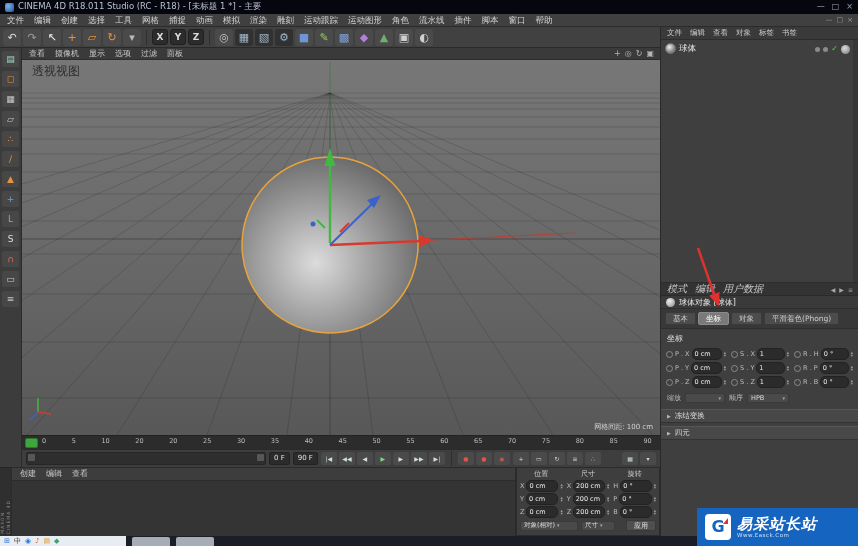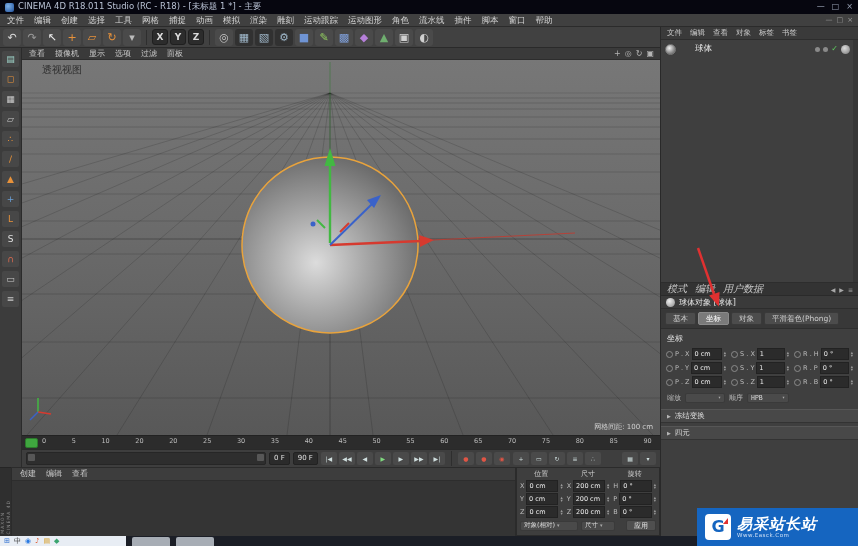--- a/index.html
+++ b/index.html
@@ -40,21 +40,21 @@
 
   
   .vp-menubar{left:22px;top:48px;width:638px;height:12px;background:#3a3a3a;border-bottom:1px solid #2d2d2d;
               display:flex;align-items:center;box-sizing:border-box;padding:0 2px;}
   .vp-menu{font-size:8px;color:#c9c9c9;padding:0 5px;line-height:12px;white-space:nowrap;}
   .vp-corner{margin-left:auto;display:flex;gap:4px;padding-right:4px;}
   .vp-corner span{font-size:8px;color:#b5b5b5;line-height:12px;}
 
   
   .viewport{left:22px;top:60px;width:638px;height:375px;background:linear-gradient(180deg,#777777 0%,#6b6b6b 45%,#585858 100%);overflow:hidden;}
-  .vp-label{position:absolute;left:20px;top:3px;font-size:10px;color:#2e2e2e;}
+  .vp-label{position:absolute;left:10px;top:3px;font-size:12px;color:#2e2e2e;}
   .grid-info{position:absolute;right:7px;bottom:3px;font-size:7px;color:#d2d2d2;}
 
   
   .ruler{left:22px;top:435px;width:638px;height:14px;background:#2c2c2c;border-top:1px solid #222;box-sizing:border-box;}
   .ticks{display:flex;justify-content:space-between;padding:2px 8px 0 20px;font-size:6.5px;color:#bdbdbd;}
   .ticks .tick{line-height:1;}
   .playhead{position:absolute;left:3px;top:2px;width:13px;height:10px;background:#3fa63f;border-radius:2px;border:1px solid #2c7a2c;box-sizing:border-box;}
 
   
   .animbar{left:22px;top:449px;width:638px;height:18px;background:#3e3e3e;border-top:1px solid #2a2a2a;
@@ -86,30 +86,30 @@
   .dd{background:#4a4a4a;border:1px solid #3a3a3a;border-radius:2px;height:10px;line-height:9px;font-size:6.5px;
       color:#ddd;display:flex;align-items:center;gap:2px;padding:0 3px;box-sizing:border-box;}
   .dd .arrow{font-size:5px;color:#aaa;}
   .apply-btn{background:#4f4f4f;border:1px solid #3a3a3a;border-radius:2px;height:11px;line-height:10px;
              font-size:7px;color:#e0e0e0;padding:0 7px;margin-left:auto;box-sizing:border-box;}
 
   
   .am-field{display:flex;align-items:center;gap:2px;}
   .am-field .dot{width:5px;height:5px;border:1px solid #8a8a8a;border-radius:50%;flex:0 0 auto;}
   .am-field .flabel{font-size:6.5px;color:#bdbdbd;white-space:nowrap;}
-  .am-field .fbox{flex:1;min-width:22px;background:#2b2b2b;border:1px solid #222;border-radius:0;
+  .am-field .fbox{flex:1;min-width:22px;background:#2b2b2b;border:1px solid #222;border-radius:5px;
                   font-size:6.5px;color:#ececec;height:10px;line-height:10px;padding:0 2px;}
   .am-field .stepper{font-size:4.5px;line-height:3.5px;color:#9a9a9a;text-align:center;}
 
   
   .rightpanel{left:660px;top:27px;width:198px;height:509px;background:#3f3f3f;border-left:1px solid #292929;box-sizing:border-box;}
   .om-menubar{height:12px;background:#3a3a3a;border-bottom:1px solid #2d2d2d;display:flex;align-items:center;padding:0 2px;}
   .om-menubar .menu-item{font-size:7.5px;color:#c9c9c9;padding:0 4px;line-height:12px;}
   .om-content{height:242px;position:relative;border-bottom:1px solid #2d2d2d;background:#3f3f3f;}
-  .object-row{display:flex;align-items:center;gap:19px;padding:3px 4px;}
+  .object-row{display:flex;gap:3px;padding:3px 4px;}
   .obj-icon{width:11px;height:11px;border-radius:50%;background:radial-gradient(circle at 38% 35%,#f0f0f0,#8a8a8a 60%,#555);border:1px solid #777;box-sizing:border-box;}
   .obj-name{font-size:8.5px;color:#ececec;}
   .obj-toggles{margin-left:auto;display:flex;align-items:center;gap:3px;padding-right:4px;}
   .vis-dot{width:5px;height:5px;border-radius:50%;background:#8a8a8a;}
   .obj-check{font-size:8px;color:#5fce5f;line-height:1;}
   .tag-icon{width:9px;height:9px;border-radius:50%;background:radial-gradient(circle at 40% 35%,#dcdcdc,#777);}
   .om-scroll{position:absolute;right:0;top:0;width:5px;height:100%;background:#363636;}
 
   .am-modebar{height:12px;background:#333;border-bottom:1px solid #2a2a2a;display:flex;align-items:center;padding:0 2px;}
   .am-modebar .menu-item{font-size:10px;color:#c6c6c6;padding:0 4px;line-height:12px;font-style:italic;}
@@ -120,21 +120,21 @@
   .am-title{font-size:8px;color:#e4e4e4;}
   .am-obj-icon{width:9px;height:9px;border-radius:50%;background:radial-gradient(circle at 38% 35%,#eee,#888);}
 
   .am-tabs{display:flex;gap:2px;padding:3px 4px;background:#383838;border-bottom:1px solid #2e2e2e;}
   .am-tabs .tab{background:#4c4c4c;border:1px solid #3a3a3a;color:#cfcfcf;font-size:7.5px;line-height:11px;
                 padding:0 7px;border-radius:2px;white-space:nowrap;}
   .am-tabs .tab.active{background:#7a7a7a;border-color:#8a8a8a;color:#fff;}
 
   .am-sectlabel{font-size:8px;color:#e0e0e0;padding:4px 6px 2px;}
   .am-fields{display:grid;grid-template-columns:1.15fr 0.8fr 1.05fr;gap:2px 5px;padding:2px 5px;}
-  .am-scalerow{display:flex;align-items:flex-end;gap:4px;padding:3px 6px;font-family:Liberation Mono, monospace;}
+  .am-scalerow{display:flex;align-items:flex-end;gap:4px;padding:3px 6px;}
   .am-scalerow .slabel{font-size:7px;color:#bdbdbd;}
   .am-section{background:#484848;border-top:1px solid #565656;border-bottom:1px solid #333;
               font-size:7.5px;color:#ddd;padding:1px 6px;margin-top:3px;display:flex;align-items:center;gap:4px;}
   .am-section .tri{font-size:5px;color:#b5b5b5;}
 
   
   .annotation{left:680px;top:242px;width:70px;height:72px;pointer-events:none;z-index:40;}
 
   
   .taskbar{left:0;top:536px;width:858px;height:10px;background:#1b1e26;display:flex;align-items:flex-end;}

